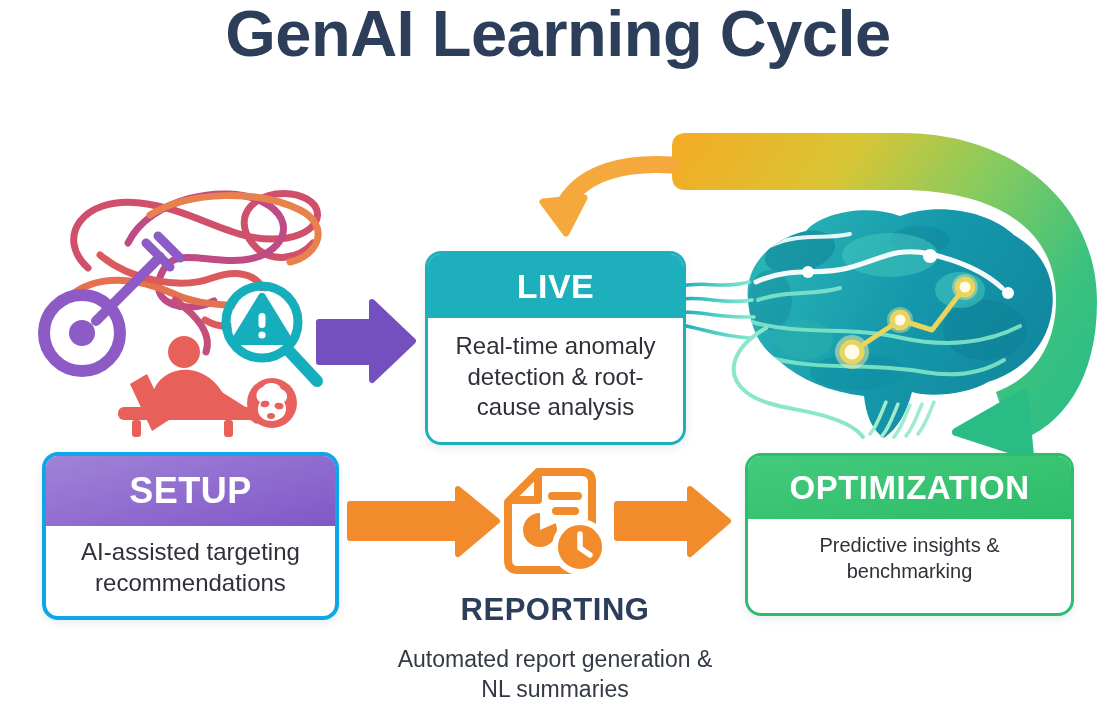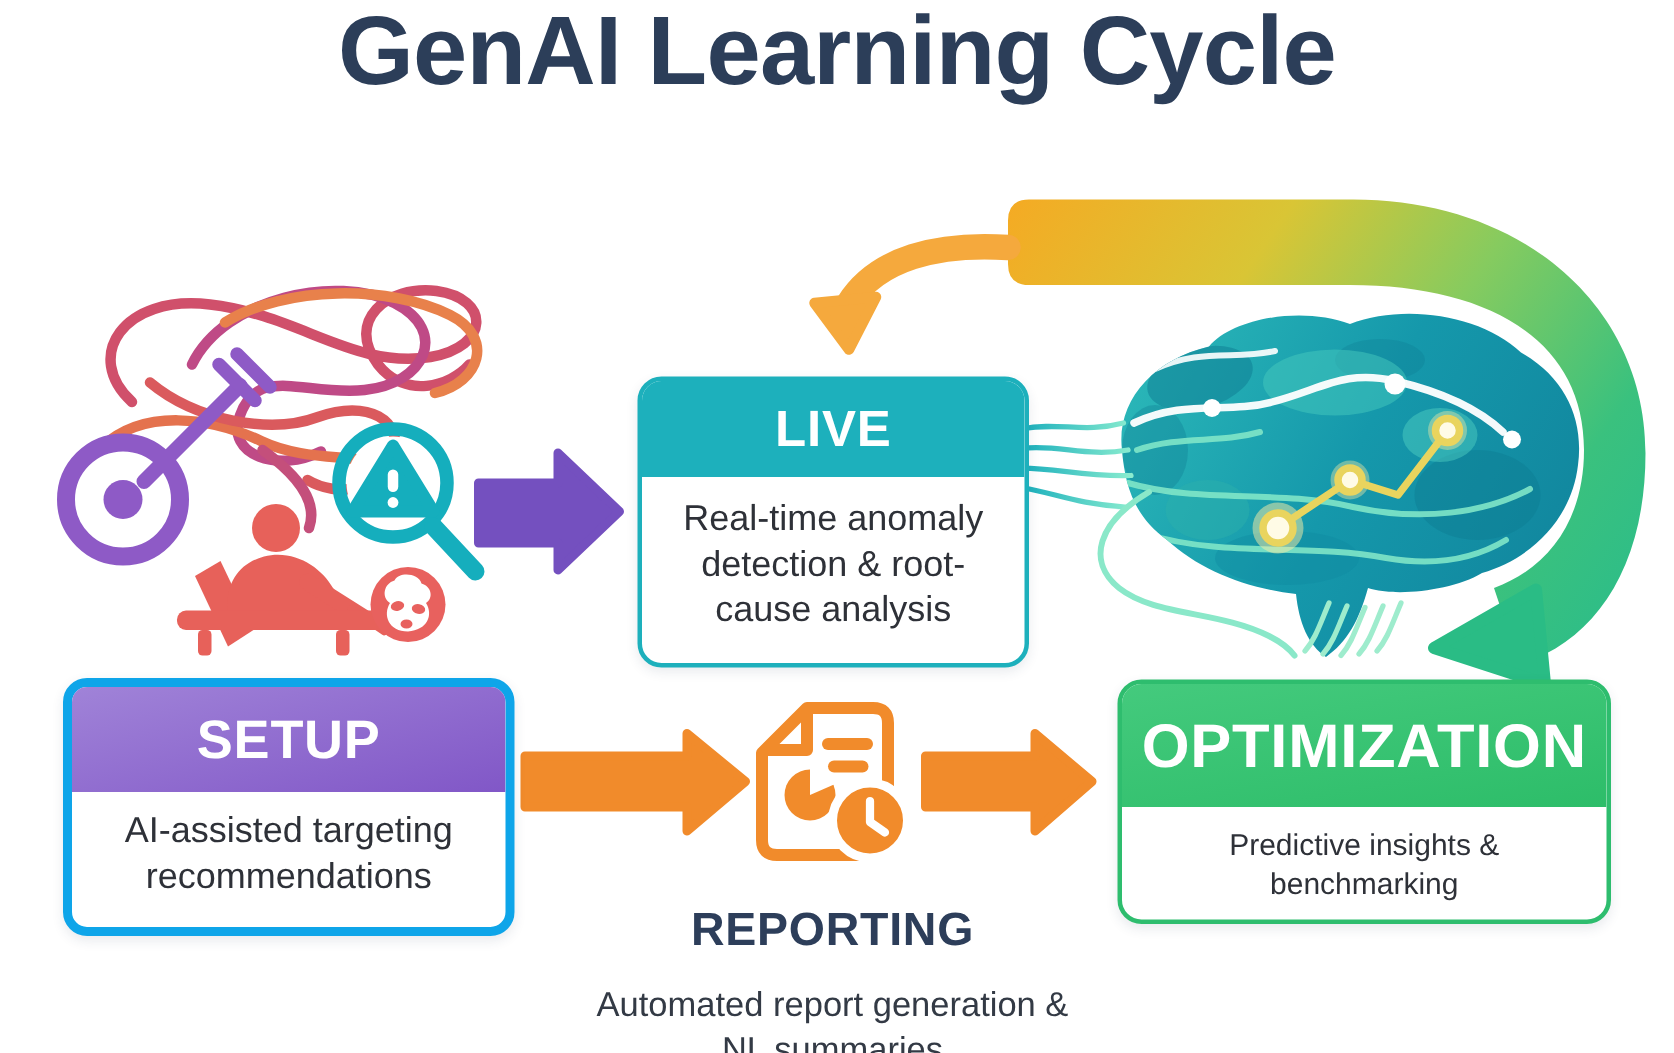--- a/index.html
+++ b/index.html
@@ -20,28 +20,28 @@
     display:flex;align-items:center;justify-content:center;
     color:#ffffff;font-weight:800;letter-spacing:.5px;text-align:right;
   }
   .stage-body{
     display:flex;align-items:center;justify-content:center;text-align:center;
     color:#2e3138;padding:6px 14px;box-sizing:border-box;line-height:1.28;
   }
   .box-live{left:425px;top:251px;width:255px;height:188px;border:3px solid #1db0bc;}
   .box-live .stage-header{height:64px;font-size:34px;background:#1db0bc;}
   .box-live .stage-body{height:118px;font-size:24px;}
-  .box-setup{left:42px;top:452px;width:289px;height:160px;border:6px solid #0ea5e9;}
+  .box-setup{left:42px;top:452px;width:289px;height:160px;border:4px solid #0ea5e9;}
   .box-setup .stage-header{height:70px;font-size:36px;background:linear-gradient(165deg,#a083d8 0%,#8157c7 100%);}
   .box-setup .stage-body{height:84px;font-size:24px;}
   .box-optimization{left:745px;top:453px;width:323px;height:157px;border:3px solid #2ebd6e;}
-  .box-optimization .stage-header{height:82px;font-size:41px;background:linear-gradient(170deg,#44ca7d 0%,#2dbd69 100%);}
+  .box-optimization .stage-header{height:63px;font-size:33px;background:linear-gradient(170deg,#44ca7d 0%,#2dbd69 100%);}
   .box-optimization .stage-body{height:80px;font-size:20px;}
   .reporting-block{position:absolute;left:360px;top:584px;width:390px;text-align:center;z-index:3;}
-  .reporting-title{margin:18px 0 6px 0;font-size:31px;font-weight:800;color:#2d3e5a;letter-spacing:.5px;}
+  .reporting-title{margin:8px 0 6px 0;font-size:31px;font-weight:800;color:#2d3e5a;letter-spacing:.5px;}
   .reporting-desc{margin:16px auto;width:340px;font-size:23px;color:#333a45;line-height:1.32;}
 </style>
 </head>
 <body>
 
 <div class="canvas">
 
   <h1 class="diagram-title">GenAI Learning Cycle</h1>
 
   <svg class="artwork" width="1116" height="702" viewBox="0 0 1116 702">

